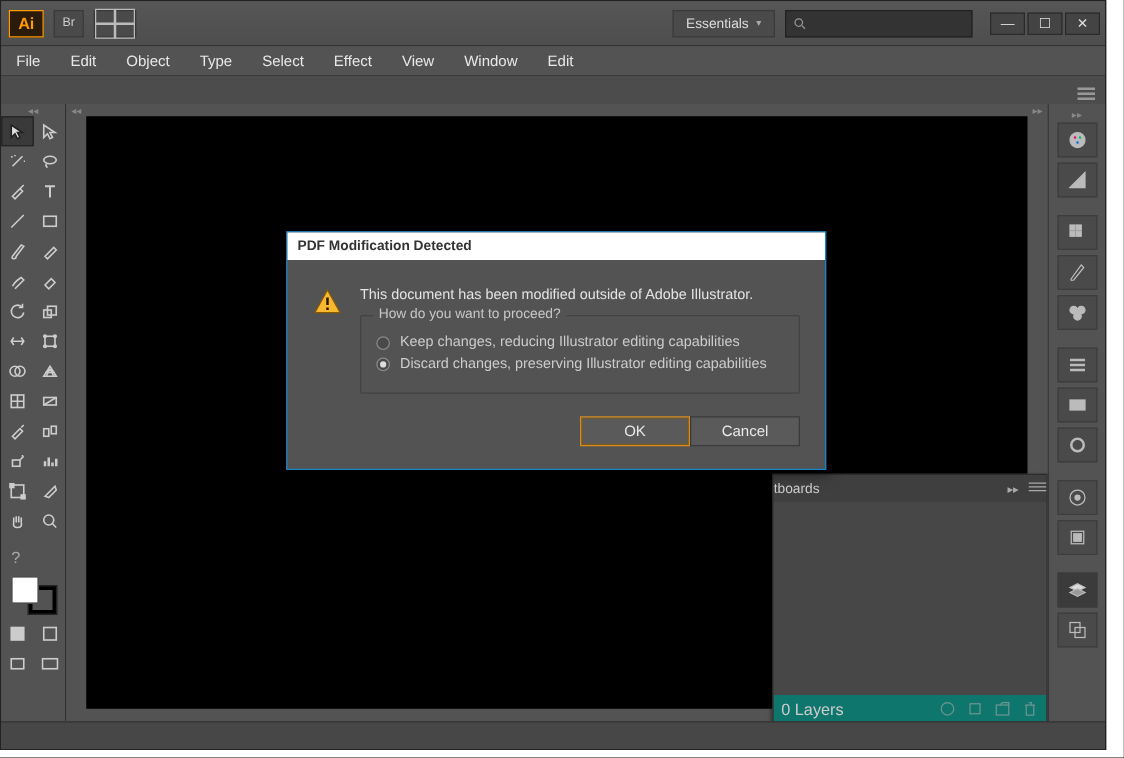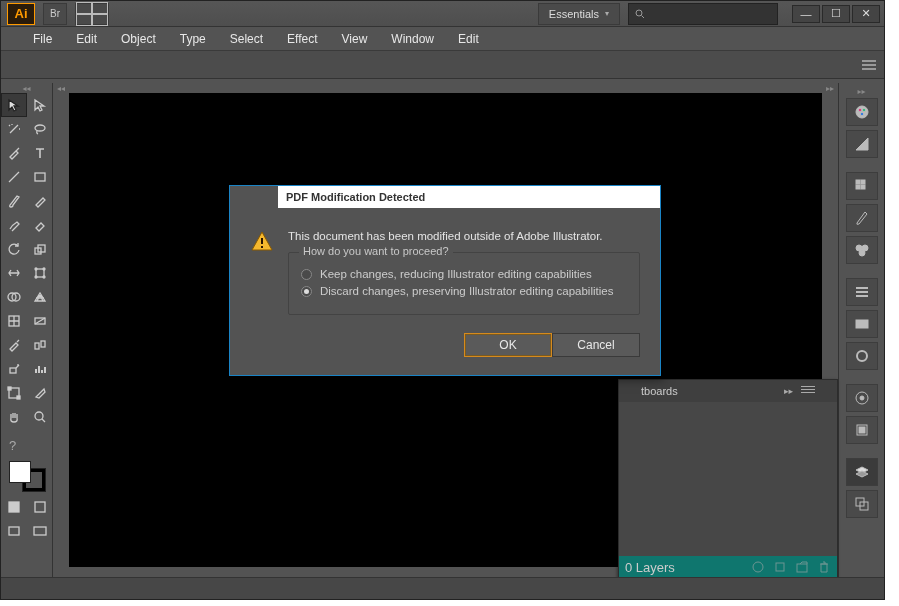--- a/index.html
+++ b/index.html
@@ -15,21 +15,21 @@
   .app-window {
     position: absolute;
     left: 0; top: 0;
     width: 885px;
     height: 600px;
     background: #535353;
     border: 1px solid #222;
   }
   
   .titlebar {
-    height: 26px;
+    height: 36px;
     background: linear-gradient(#565656,#4e4e4e);
     display: flex;
     align-items: center;
     border-bottom: 1px solid #333;
   }
   .ai-logo {
     width: 28px; height: 22px;
     margin-left: 6px;
     background: #2a1b0a;
     border: 1px solid #ff9a00;
@@ -78,21 +78,21 @@
     background:#444; border:1px solid #2a2a2a;
     color:#ddd;
     display:flex; align-items:center; justify-content:center;
     font-size:11px;
   }
   
   .menubar {
     height: 24px;
     background: #535353;
     display:flex; align-items:center;
-    padding-left: 22px;
+    padding-left: 2px;
     gap: 4px;
     border-bottom:1px solid #3a3a3a;
     color:#e8e8e8;
     font-size:12px;
   }
   .menubar span { padding: 3px 10px; }
   
   .controlbar {
     height: 28px;
     background: #4c4c4c;
@@ -152,21 +152,21 @@
   
   .artboards-panel {
     position:absolute;
     right:46px; top:296px;
     width:220px; height:200px;
     background:#535353;
     border:1px solid #2c2c2c;
     box-shadow: -1px 1px 3px rgba(0,0,0,0.4);
     display:flex; flex-direction:column;
   }
-  .panel-tabbar { height:22px; background:#3f3f3f; display:flex; align-items:center; padding:0 22px; color:#ccc; font-size:11px;}
+  .panel-tabbar { height:22px; background:#3f3f3f; display:flex; align-items:center; padding:0 0; color:#ccc; font-size:11px;}
   .panel-tabbar .spacer{flex:1;}
   .panel-tabbar .pchev{font-size:9px;margin-right:8px;color:#aaa;}
   .panel-tabbar .pmenu{width:14px;height:10px;display:flex;flex-direction:column;gap:2px;}
   .panel-tabbar .pmenu div{height:1px;background:#aaa;}
   .panel-body { flex:1; background:#474747;}
   .panel-status { height:22px; background:#0f766e; display:flex; align-items:center; padding:0 6px; color:#ccc; font-size:13px; gap:8px;}
   .panel-status .spacer{flex:1;}
   .panel-status .picon{width:14px;height:14px;opacity:.6;}
   
   .statusbar {
@@ -183,21 +183,20 @@
     border:1px solid #1a84c6;
     box-shadow: 3px 3px 10px rgba(0,0,0,0.5);
   }
   .modal-title {
     background:#fff; color:#333;
     height:22px;
     display:flex;align-items:center;
     padding:0 8px;
     font-size:11px;
     font-weight:600;
-    margin-left:48px;
   }
   .modal-body {
     padding: 22px 20px 18px 20px;
     color:#ddd;
     font-size:11.5px;
   }
   .mb-row { display:flex; gap:14px; }
   .warn-icon { width:24px; flex-shrink:0;}
   .warn-icon svg{width:24px;height:24px;}
   .mb-content { flex:1; }

